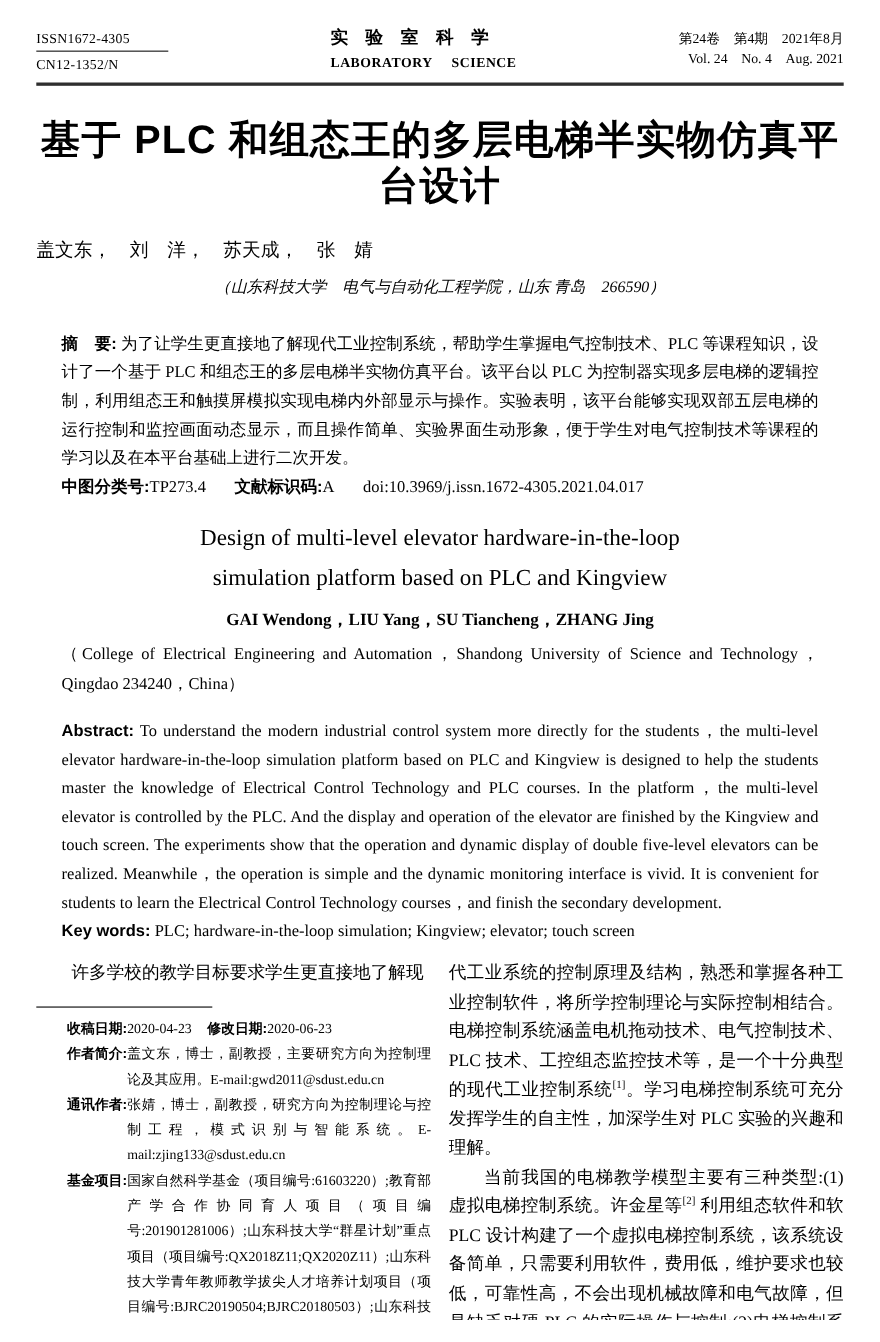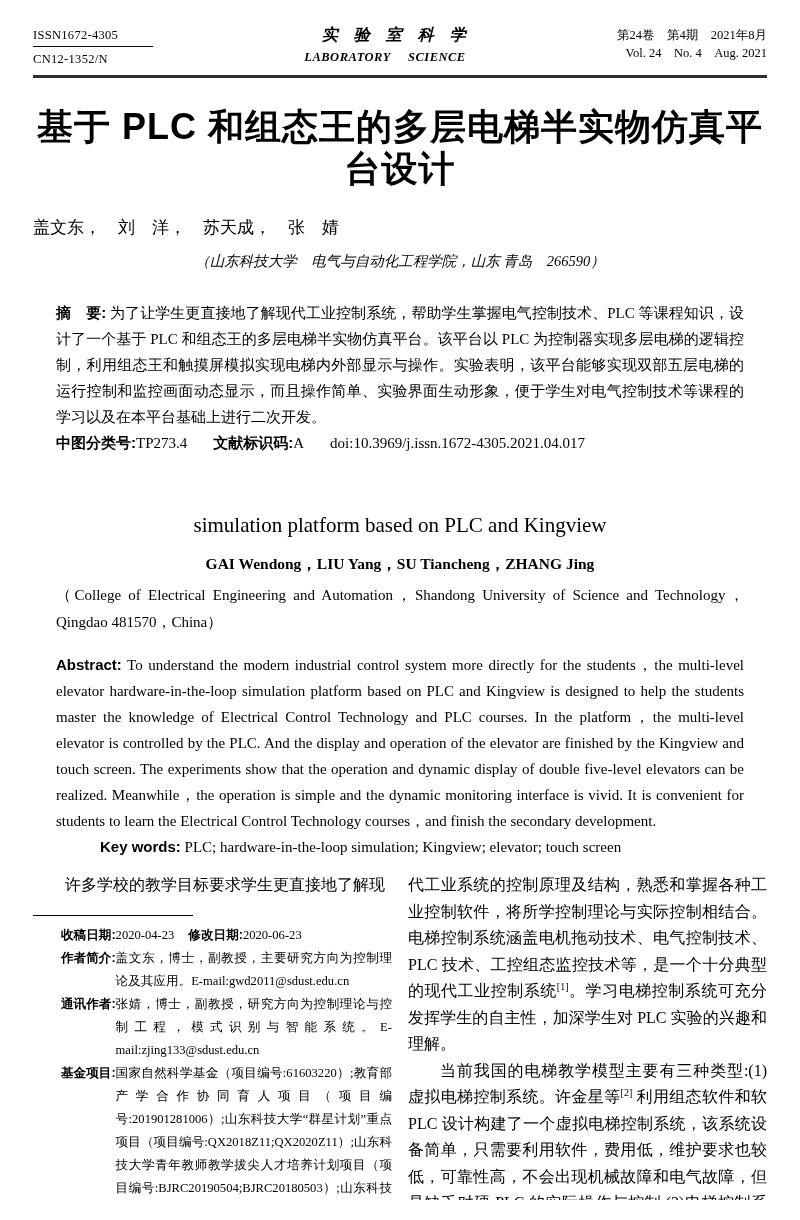--- a/index.html
+++ b/index.html
@@ -23,21 +23,21 @@
     font-size: 12.5px;
     line-height: 18px;
   }
   .jh-left { min-width: 120px; }
   .jh-left .issn {
     border-bottom: 1.5px solid #111;
     padding-bottom: 2px;
     letter-spacing: 0.3px;
   }
   .jh-left .cnno { padding-top: 3px; letter-spacing: 0.3px; }
-  .jh-center { text-align: right; font-style: italic; }
+  .jh-center { text-align: left; }
   .jh-center .jt-cn { font-size: 16px; font-weight: 600; }
   .jh-center .jt-en { font-size: 12.5px; font-weight: 600; margin-top: 4px; word-spacing: 14px; letter-spacing: 0.5px; }
   .jh-right { text-align: right; }
   .header-rule { height: 3px; background: #2e2e2e; margin-top: 7px; }
 
   
   .title-cn {
     margin-top: 28px;
     text-align: center;
     font-family: "Liberation Sans", "DejaVu Sans", sans-serif;
@@ -57,21 +57,21 @@
   .title-en {
     margin-top: 14px;
     text-align: center;
     font-weight: 400;
     font-size: 21px;
     line-height: 37px;
   }
   .authors-en { margin-top: 8px; text-align: center; font-size: 15.5px; line-height: 24px; font-weight: bold; }
   .affil-en { margin-top: 6px; font-size: 15px; line-height: 27px; text-align: justify; }
   .abs-en { margin-top: 16px; font-size: 15px; line-height: 26px; text-align: justify; }
-  .kw-en { font-size: 15px; line-height: 26px; text-align: justify; margin-left: 44px; }
+  .kw-en { font-size: 15px; line-height: 26px; text-align: justify; }
 
   
   .columns { display: flex; gap: 16px; margin-top: 12px; }
   .col { flex: 1 1 0; font-size: 16px; line-height: 26.5px; text-align: justify; }
   .indent { text-indent: 2em; }
   sup.ref { font-size: 10px; line-height: 0; vertical-align: super; }
 
   
   .footnote { margin-top: 16px; font-size: 12.6px; line-height: 23px; }
   .fn-rule { width: 160px; border-top: 1.5px solid #000; margin-bottom: 8px; }
@@ -105,23 +105,23 @@
   <div class="authors-cn">盖文东，　刘　洋，　苏天成，　张　婧</div>
   <div class="affil-cn">（山东科技大学　电气与自动化工程学院，山东 青岛　266590）</div>
 
   <div class="midblock">
 
     <p class="abs-cn"><span class="lbl">摘　要:</span><span> 为了让学生更直接地了解现代工业控制系统，帮助学生掌握电气控制技术、PLC 等课程知识，设计了一个基于 PLC 和组态王的多层电梯半实物仿真平台。该平台以 PLC 为控制器实现多层电梯的逻辑控制，利用组态王和触摸屏模拟实现电梯内外部显示与操作。实验表明，该平台能够实现双部五层电梯的运行控制和监控画面动态显示，而且操作简单、实验界面生动形象，便于学生对电气控制技术等课程的学习以及在本平台基础上进行二次开发。</span></p>
 
 
     <p class="clc-line"><span class="lbl">中图分类号:</span><span>TP273.4</span><span class="clc-sep"></span><span class="lbl">文献标识码:</span><span>A</span><span class="clc-sep"></span><span>doi:10.3969/j.issn.1672-4305.2021.04.017</span></p>
 
-    <h2 class="title-en"><br><span>simulation platform based on PLC and Kingview</span></h2>
+    <h2 class="title-en"><span>Design of multi-level elevator hardware-in-the-loop</span><br><span>simulation platform based on PLC and Kingview</span></h2>
     <div class="authors-en">GAI Wendong，LIU Yang，SU Tiancheng，ZHANG Jing</div>
-    <p class="affil-en">（College of Electrical Engineering and Automation，Shandong University of Science and Technology，Qingdao 481570，China）</p>
+    <p class="affil-en">（College of Electrical Engineering and Automation，Shandong University of Science and Technology，Qingdao 234240，China）</p>
 
     <p class="abs-en"><span class="lbl">Abstract:</span><span> To understand the modern industrial control system more directly for the students，the multi-level elevator hardware-in-the-loop simulation platform based on PLC and Kingview is designed to help the students master the knowledge of Electrical Control Technology and PLC courses. In the platform，the multi-level elevator is controlled by the PLC. And the display and operation of the elevator are finished by the Kingview and touch screen. The experiments show that the operation and dynamic display of double five-level elevators can be realized. Meanwhile，the operation is simple and the dynamic monitoring interface is vivid. It is convenient for students to learn the Electrical Control Technology courses，and finish the secondary development.</span></p>
     <p class="kw-en"><span class="lbl">Key words:</span><span> PLC; hardware-in-the-loop simulation; Kingview; elevator; touch screen</span></p>
   </div>
 
   <div class="columns">
     <div class="col">
       <p class="indent">许多学校的教学目标要求学生更直接地了解现</p>
 
       <div class="footnote">

